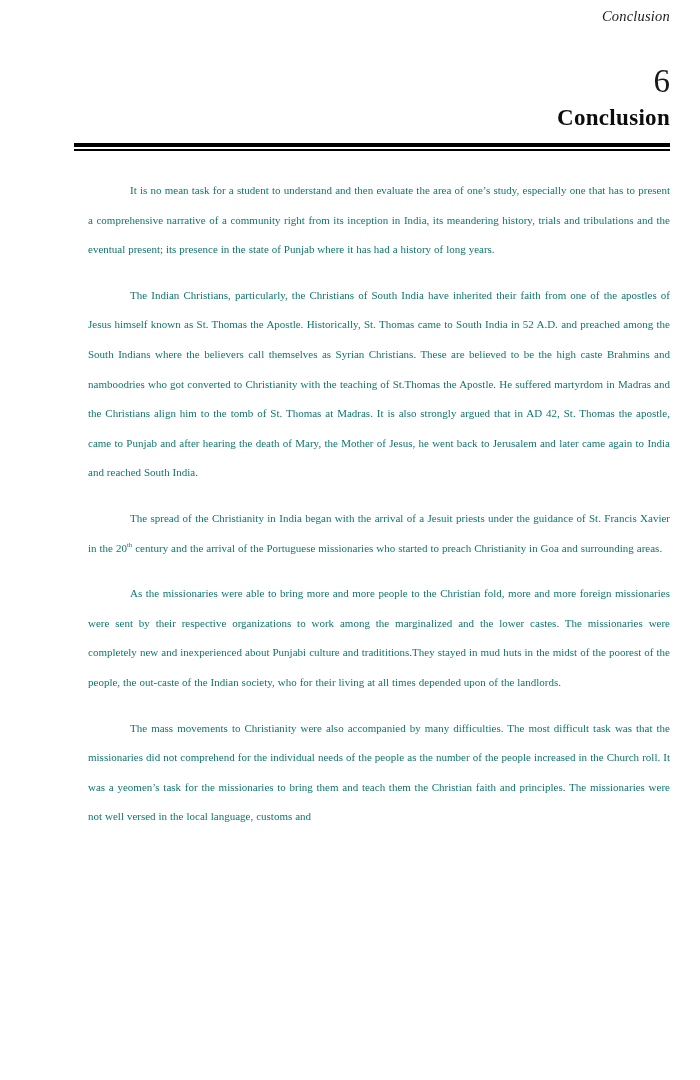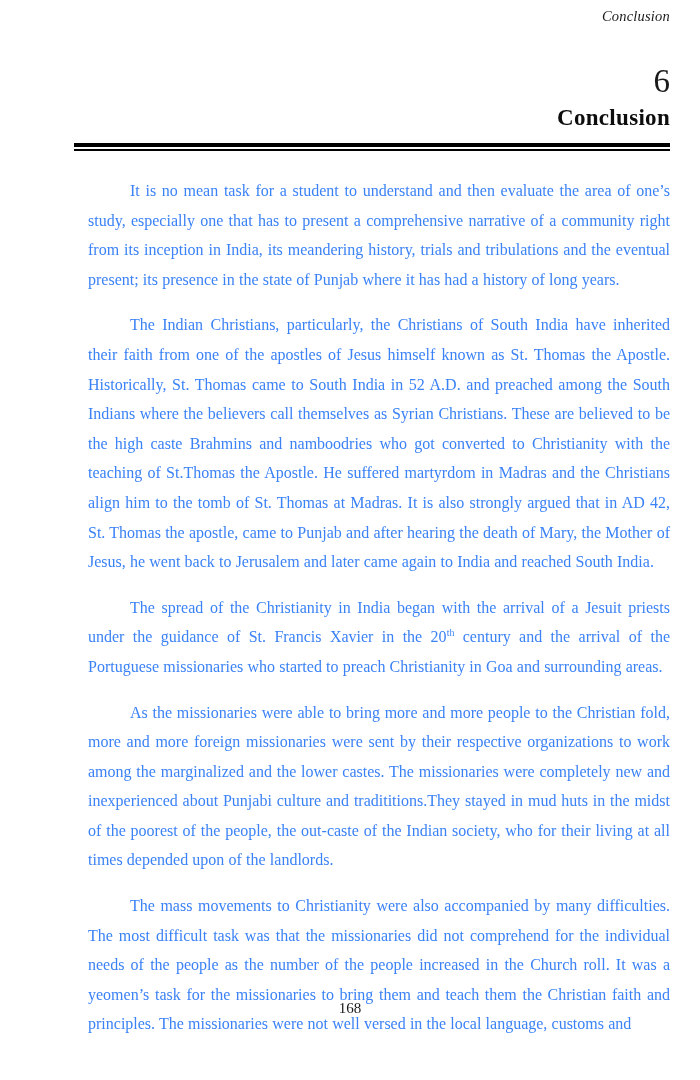--- a/index.html
+++ b/index.html
@@ -79,26 +79,26 @@
 
   
   .body-text {
     position: absolute;
     top: 176px;
     left: 88px;
     width: 582px;
   }
   .body-text p {
     margin: 0 0 16px 0;
-    font-size: 16px;
+    font-size: 11px;
     line-height: 29.6px;
     text-align: justify;
     text-justify: inter-word;
     text-indent: 42px;
-    color: #3b82f6;
+    color: #0f766e;
     word-spacing: 0.2px;
   }
   .body-text p:last-child {
     margin-bottom: 16px;
   }
   sup {
     font-size: 0.62em;
     vertical-align: super;
     line-height: 0;
   }
@@ -133,15 +133,14 @@
   </div>
 
   <div class="body-text">
     <p>It is no mean task for a student to understand and then evaluate the area of one’s study, especially one that has to present a comprehensive narrative of a community right from its inception in India, its meandering history, trials and tribulations and the eventual present; its presence in the state of Punjab where it has had a history of long years.</p>
     <p>The Indian Christians, particularly, the Christians of South India have inherited their faith from one of the apostles of Jesus himself known as St. Thomas the Apostle. Historically, St. Thomas came to South India in 52 A.D. and preached among the South Indians where the believers call themselves as Syrian Christians. These are believed to be the high caste Brahmins and namboodries who got converted to Christianity with the teaching of St.Thomas the Apostle. He suffered martyrdom in Madras and the Christians align him to the tomb of St. Thomas at Madras. It is also strongly argued that in AD 42, St. Thomas the apostle, came to Punjab and after hearing the death of Mary, the Mother of Jesus, he went back to Jerusalem and later came again to India and reached South India.</p>
     <p><span>The spread of the Christianity in India began with the arrival of a Jesuit priests under the guidance of St. Francis Xavier in the 20</span><sup>th</sup><span> century and the arrival of the Portuguese missionaries who started to preach Christianity in Goa and surrounding areas.</span></p>
     <p>As the missionaries were able to bring more and more people to the Christian fold, more and more foreign missionaries were sent by their respective organizations to work among the marginalized and the lower castes. The missionaries were completely new and inexperienced about Punjabi culture and tradititions.They stayed in mud huts in the midst of the poorest of the people, the out-caste of the Indian society, who for their living at all times depended upon of the landlords.</p>
     <p>The mass movements to Christianity were also accompanied by many difficulties. The most difficult task was that the missionaries did not comprehend for the individual needs of the people as the number of the people increased in the Church roll. It was a yeomen’s task for the missionaries to bring them and teach them the Christian faith and principles. The missionaries were not well versed in the local language, customs and</p>
   </div>
 
-  <div class="folio">168</div>
 
 </div>
 
 </body></html>

